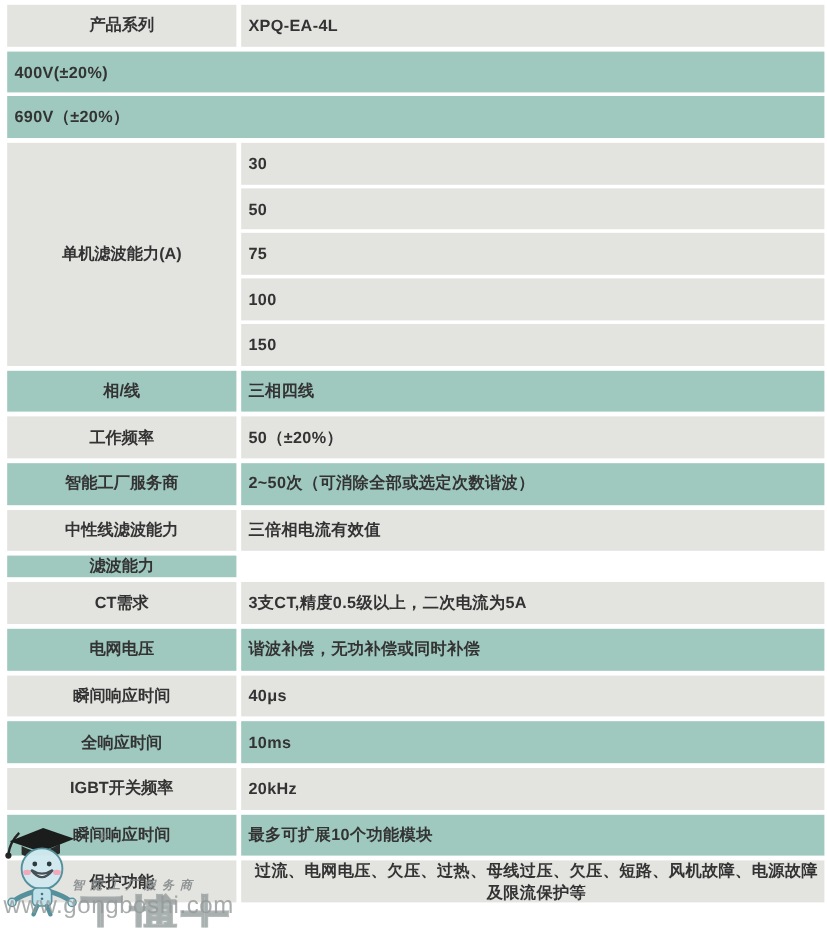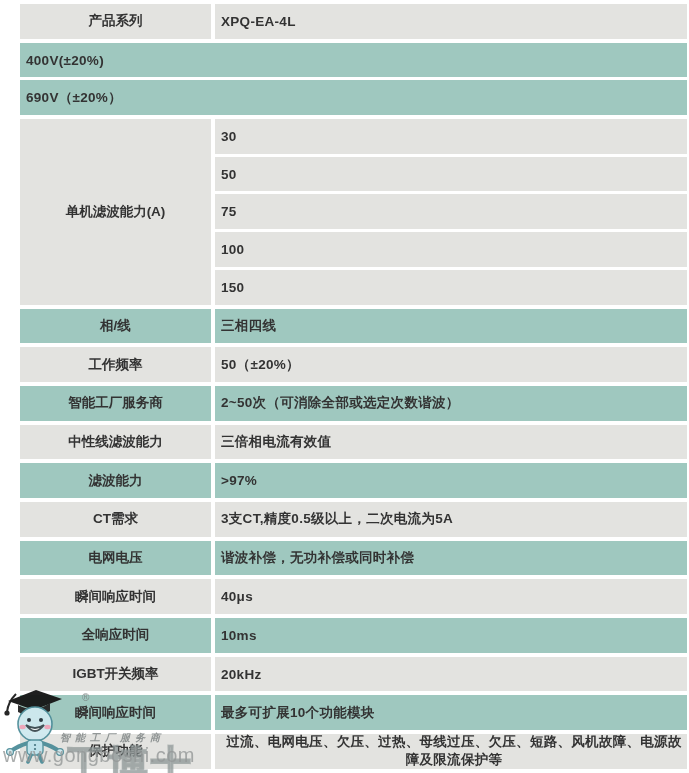--- a/index.html
+++ b/index.html
@@ -12,21 +12,21 @@
   html,body{margin:0;padding:0;}
   body{
     width:689px;height:773px;
     background:#ffffff;
     font-family:"Liberation Sans","DejaVu Sans",sans-serif;
     position:relative;overflow:hidden;
   }
   .table-wrap{
     position:absolute;left:0;top:0;
     width:689px;height:773px;
-    padding:4px 2px 0 20px;
+    padding:4px 2px 0 6px;
   }
   .band{
     display:flex;
     gap:4px;
     margin-bottom:4px;
   }
   .label-cell{
     width:191px;
     flex:0 0 191px;
     display:flex;align-items:center;justify-content:center;
@@ -145,23 +145,20 @@
 
   <div class="band gray">
     <div class="label-cell">中性线滤波能力</div>
     <div class="value-col">
         <div class="value-row">三倍相电流有效值</div>
       </div>
   </div>
 
   <div class="band teal">
     <div class="label-cell">滤波能力</div>
-    <div class="value-col">
-        <div class="value-row">&gt;97%</div>
-      </div>
   </div>
 
   <div class="band gray">
     <div class="label-cell">CT需求</div>
     <div class="value-col">
         <div class="value-row">3支CT,精度0.5级以上，二次电流为5A</div>
       </div>
   </div>
 
   <div class="band teal">

